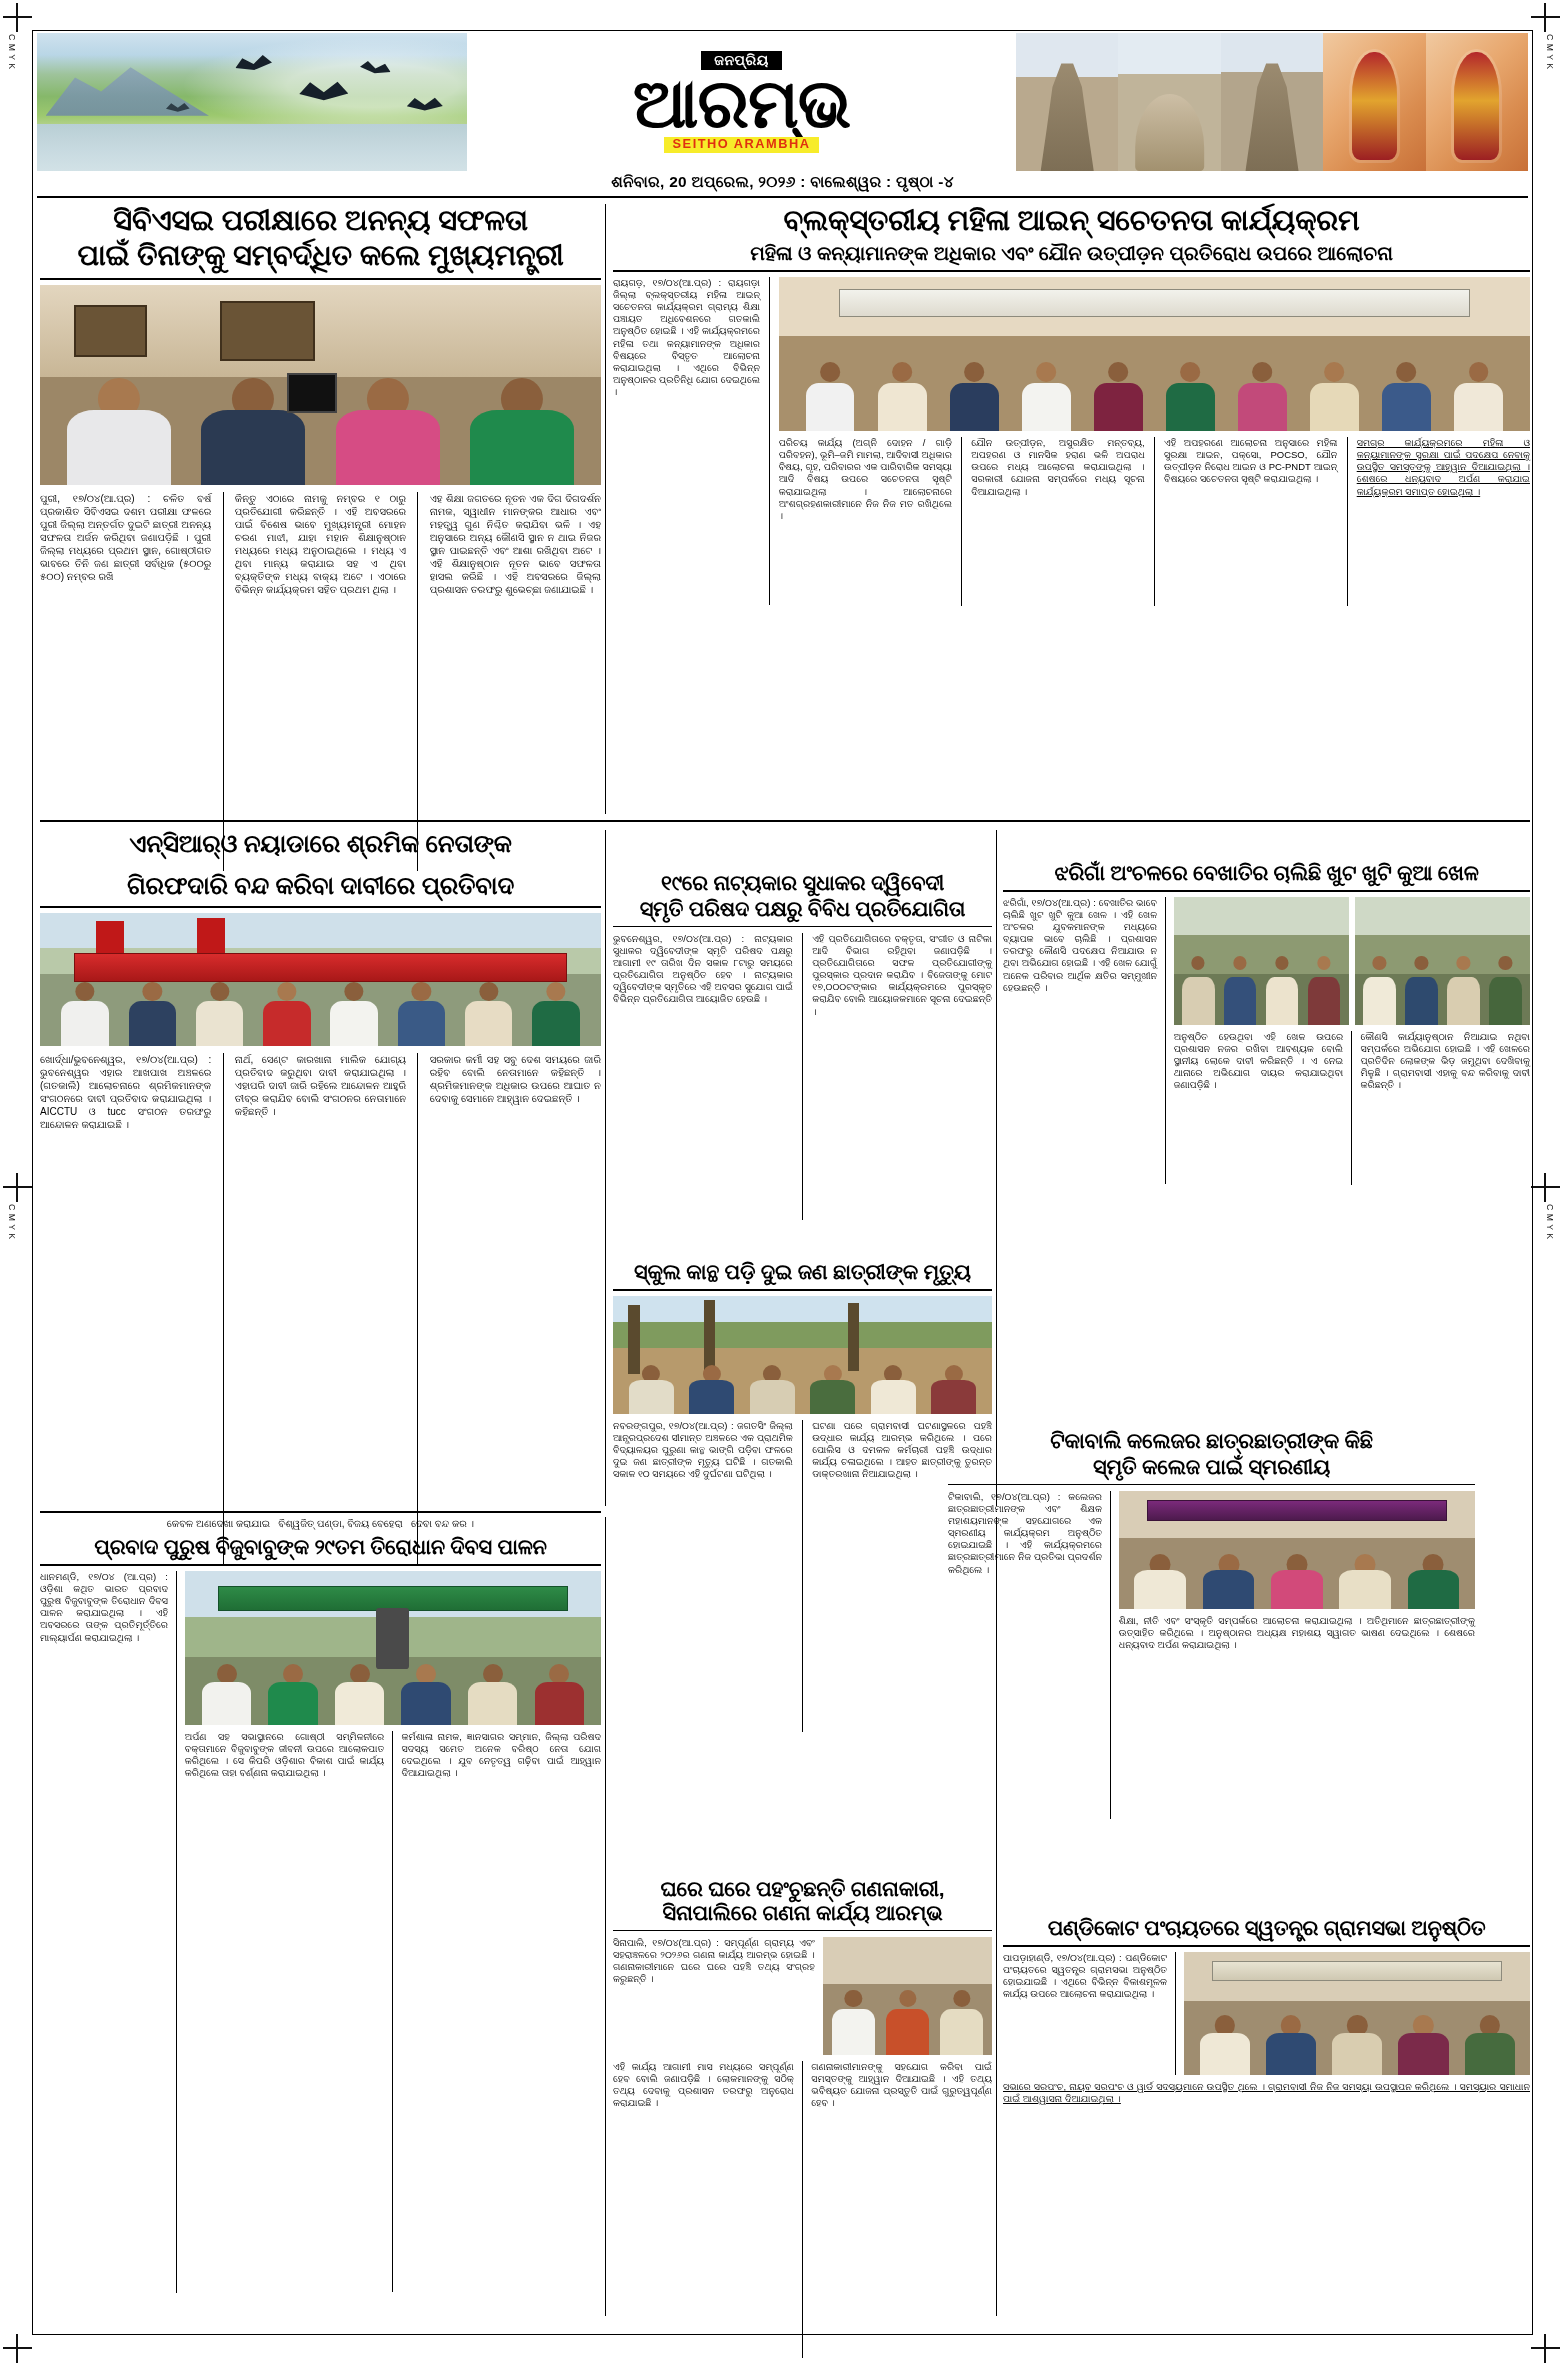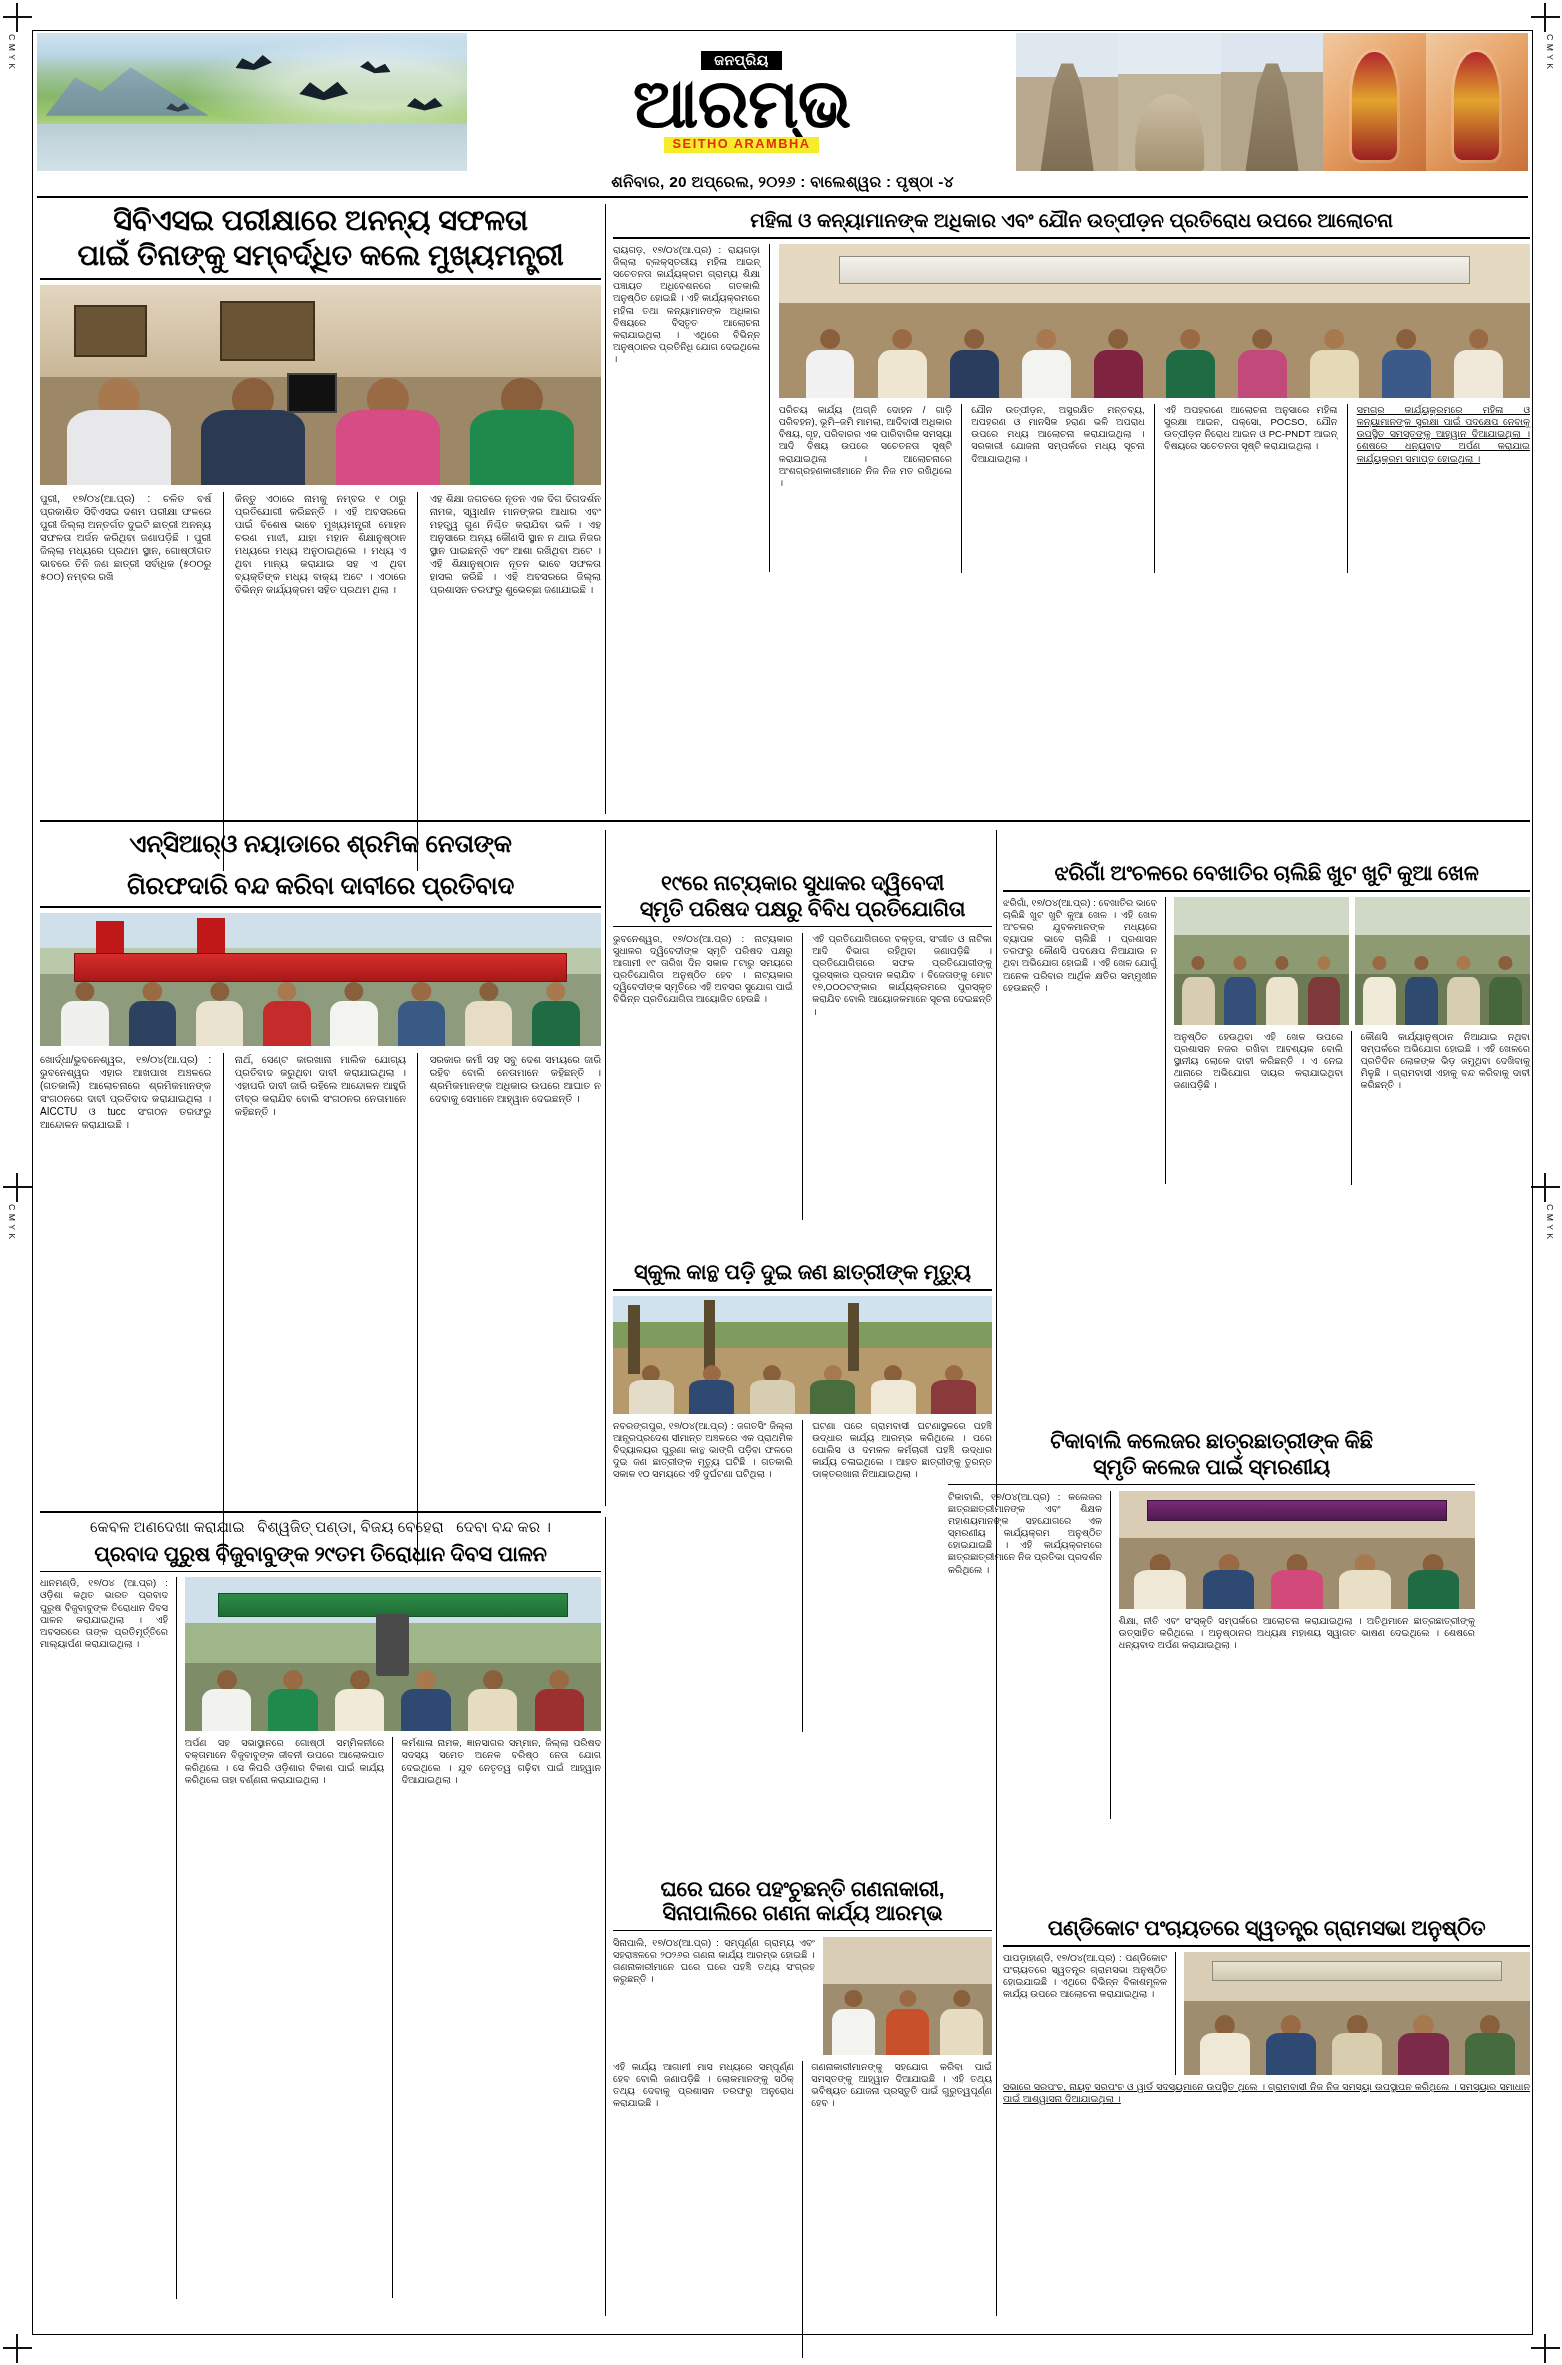--- a/index.html
+++ b/index.html
@@ -290,20 +290,21 @@
     <div class="vrule"></div>
     <div class="body-col" style="flex:1 1 0;">କିନ୍ତୁ ଏଠାରେ ନାମକୁ ନମ୍ବର ୧ ଠାରୁ ପ୍ରତିଯୋଗୀ କରିଛନ୍ତି । ଏହି ଅବସରରେ ପାଇଁ ବିଶେଷ ଭାବେ ମୁଖ୍ୟମନ୍ତ୍ରୀ ମୋହନ ଚରଣ ମାଝୀ, ଯାହା ମହାନ ଶିକ୍ଷାନୁଷ୍ଠାନ ମଧ୍ୟରେ ମଧ୍ୟ ଅନୁଠାଇଥିଲେ । ମଧ୍ୟ ଏ ଥିବା ମାନ୍ୟ କରାଯାଇ ସହ ଏ ଥିବା ବ୍ୟକ୍ତିଙ୍କ ମଧ୍ୟ ବାକ୍ୟ ଅଟେ । ଏଠାରେ ବିଭିନ୍ନ କାର୍ଯ୍ୟକ୍ରମ ସହିତ ପ୍ରଥମ ଥିଲା ।</div>
     <div class="vrule"></div>
     <div class="body-col" style="flex:1 1 0;">ଏହ ଶିକ୍ଷା ଜଗତରେ ନୂତନ ଏକ ଦିଗ ଦିଗଦର୍ଶନ ନାମକ, ସ୍ୱାଧୀନ ମାନଙ୍କର ଆଧାର ଏବଂ ମହତ୍ତ୍ୱ ଗୁଣ ନିଶ୍ଚିତ କରାଯିବା ଭଳି । ଏହ ଅନୁସାରେ ଅନ୍ୟ କୌଣସି ସ୍ଥାନ ନ ଥାଇ ନିଜର ସ୍ଥାନ ପାଇଛନ୍ତି ଏବଂ ଆଶା ରଖିଥିବା ଅଟେ । ଏହି ଶିକ୍ଷାନୁଷ୍ଠାନ ନୂତନ ଭାବେ ସଫଳତା ହାସଲ କରିଛି । ଏହି ଅବସରରେ ଜିଲ୍ଲା ପ୍ରଶାସନ ତରଫରୁ ଶୁଭେଚ୍ଛା ଜଣାଯାଇଛି ।</div>
   </div>
 </div>
 
 <div class="vrule" style="position:absolute; left:605px; top:204px; height:610px;"></div>
 
 <div style="position:absolute; left:613px; top:204px; width:917px; height:610px;">
+  <div class="hl hl-xl">ବ୍ଲକ୍‌ସ୍ତରୀୟ ମହିଳା ଆଇନ୍‌ ସଚେତନତା କାର୍ଯ୍ୟକ୍ରମ</div>
   <div class="sub-hl" style="margin-top:5.1px;">ମହିଳା ଓ କନ୍ୟାମାନଙ୍କ ଅଧିକାର ଏବଂ ଯୌନ ଉତ୍ପୀଡ଼ନ ପ୍ରତିରୋଧ ଉପରେ ଆଲୋଚନା</div>
   <div class="rule" style="margin:5.1px 0 5.1px;"></div>
 
   <div style="display:flex; gap:9.2px;">
     <div class="body-col small" style="flex:0 0 147px; height:328px;">ରାୟଗଡ଼, ୧୭/୦୪(ଆ.ପ୍ର) : ରାୟଗଡ଼ା ଜିଲ୍ଲା ବ୍ଲକ୍‌ସ୍ତରୀୟ ମହିଳା ଆଇନ୍‌ ସଚେତନତା କାର୍ଯ୍ୟକ୍ରମ ଗ୍ରାମ୍ୟ ଶିକ୍ଷା ପଞ୍ଚାୟତ ଅଧିବେଶନରେ ଗତକାଲି ଅନୁଷ୍ଠିତ ହୋଇଛି । ଏହି କାର୍ଯ୍ୟକ୍ରମରେ ମହିଳା ତଥା କନ୍ୟାମାନଙ୍କ ଅଧିକାର ବିଷୟରେ ବିସ୍ତୃତ ଆଲୋଚନା କରାଯାଇଥିଲା । ଏଥିରେ ବିଭିନ୍ନ ଅନୁଷ୍ଠାନର ପ୍ରତିନିଧି ଯୋଗ ଦେଇଥିଲେ ।</div>
     <div class="vrule" style="height:328px;"></div>
 
     <div style="flex:1 1 auto;">
       <div class="photo ph-meet" style="width:100%; height:154px;">
         <div class="stage-banner"></div>
@@ -573,21 +574,21 @@
       <div style="display:flex; gap:8.2px; margin-top:6.1px; height:201px;">
         <div class="body-col small" style="flex:1 1 0;">ଶିକ୍ଷା, ନୀତି ଏବଂ ସଂସ୍କୃତି ସମ୍ପର୍କରେ ଆଲୋଚନା କରାଯାଇଥିଲା । ଅତିଥିମାନେ ଛାତ୍ରଛାତ୍ରୀଙ୍କୁ ଉତ୍ସାହିତ କରିଥିଲେ । ଅନୁଷ୍ଠାନର ଅଧ୍ୟକ୍ଷ ମହାଶୟ ସ୍ୱାଗତ ଭାଷଣ ଦେଇଥିଲେ । ଶେଷରେ ଧନ୍ୟବାଦ ଅର୍ପଣ କରାଯାଇଥିଲା ।</div>
       </div>
     </div>
   </div>
 </div>
 
 <div class="rule" style="position:absolute; left:40px; top:1511px; width:561px;"></div>
 
 <div style="position:absolute; left:40px; top:1517px; width:561px; height:799px;">
-  <div class="body-col" style="font-size:15px; text-align:center; margin-bottom:5.1px;">
+  <div class="body-col" style="font-size:10px; text-align:center; margin-bottom:5.1px;">
     <span>କେବଳ ଅଣଦେଖା କରାଯାଇ</span>&nbsp;&nbsp;
     <span>ବିଶ୍ୱଜିତ୍‌ ପଣ୍ଡା, ବିଜୟ ବେହେରା</span>&nbsp;&nbsp;
     <span>ଦେବା ବନ୍ଦ କର ।</span>
   </div>
 
   <div class="hl hl-md">ପ୍ରବାଦ ପୁରୁଷ ବିଜୁବାବୁଙ୍କ ୨୯ତମ ତିରୋଧାନ ଦିବସ ପାଳନ</div>
   <div class="rule" style="margin:5.1px 0 5.1px;"></div>
 
   <div style="display:flex; gap:8.2px;">
     <div class="body-col small" style="flex:0 0 128px; height:722px;">ଧାନମଣ୍ଡି, ୧୭/୦୪ (ଆ.ପ୍ର) : ଓଡ଼ିଶା କଥିତ ଭାରତ ପ୍ରବାଦ ପୁରୁଷ ବିଜୁବାବୁଙ୍କ ତିରୋଧାନ ଦିବସ ପାଳନ କରାଯାଇଥିଲା । ଏହି ଅବସରରେ ତାଙ୍କ ପ୍ରତିମୂର୍ତ୍ତିରେ ମାଲ୍ୟାର୍ପଣ କରାଯାଇଥିଲା ।</div>

